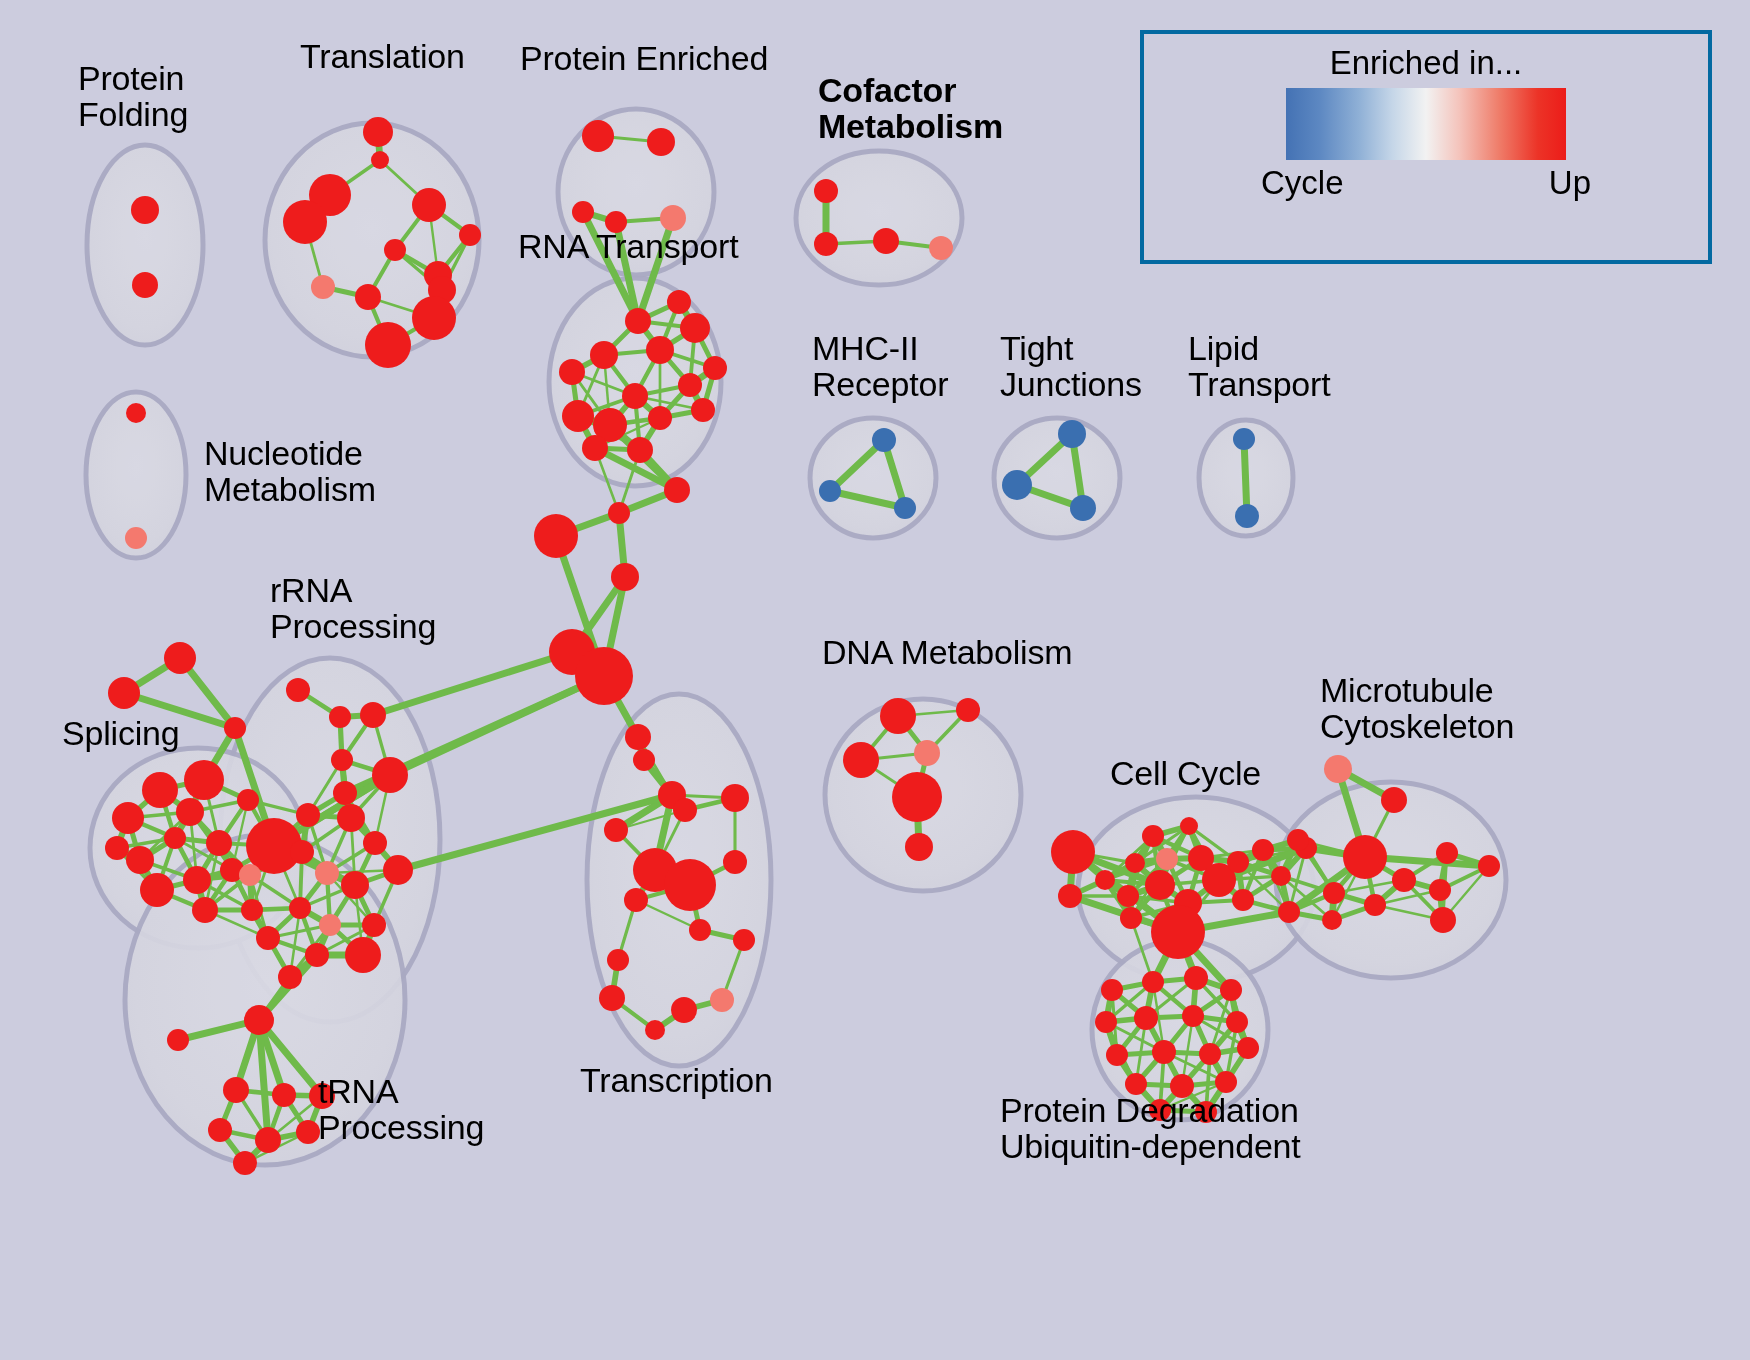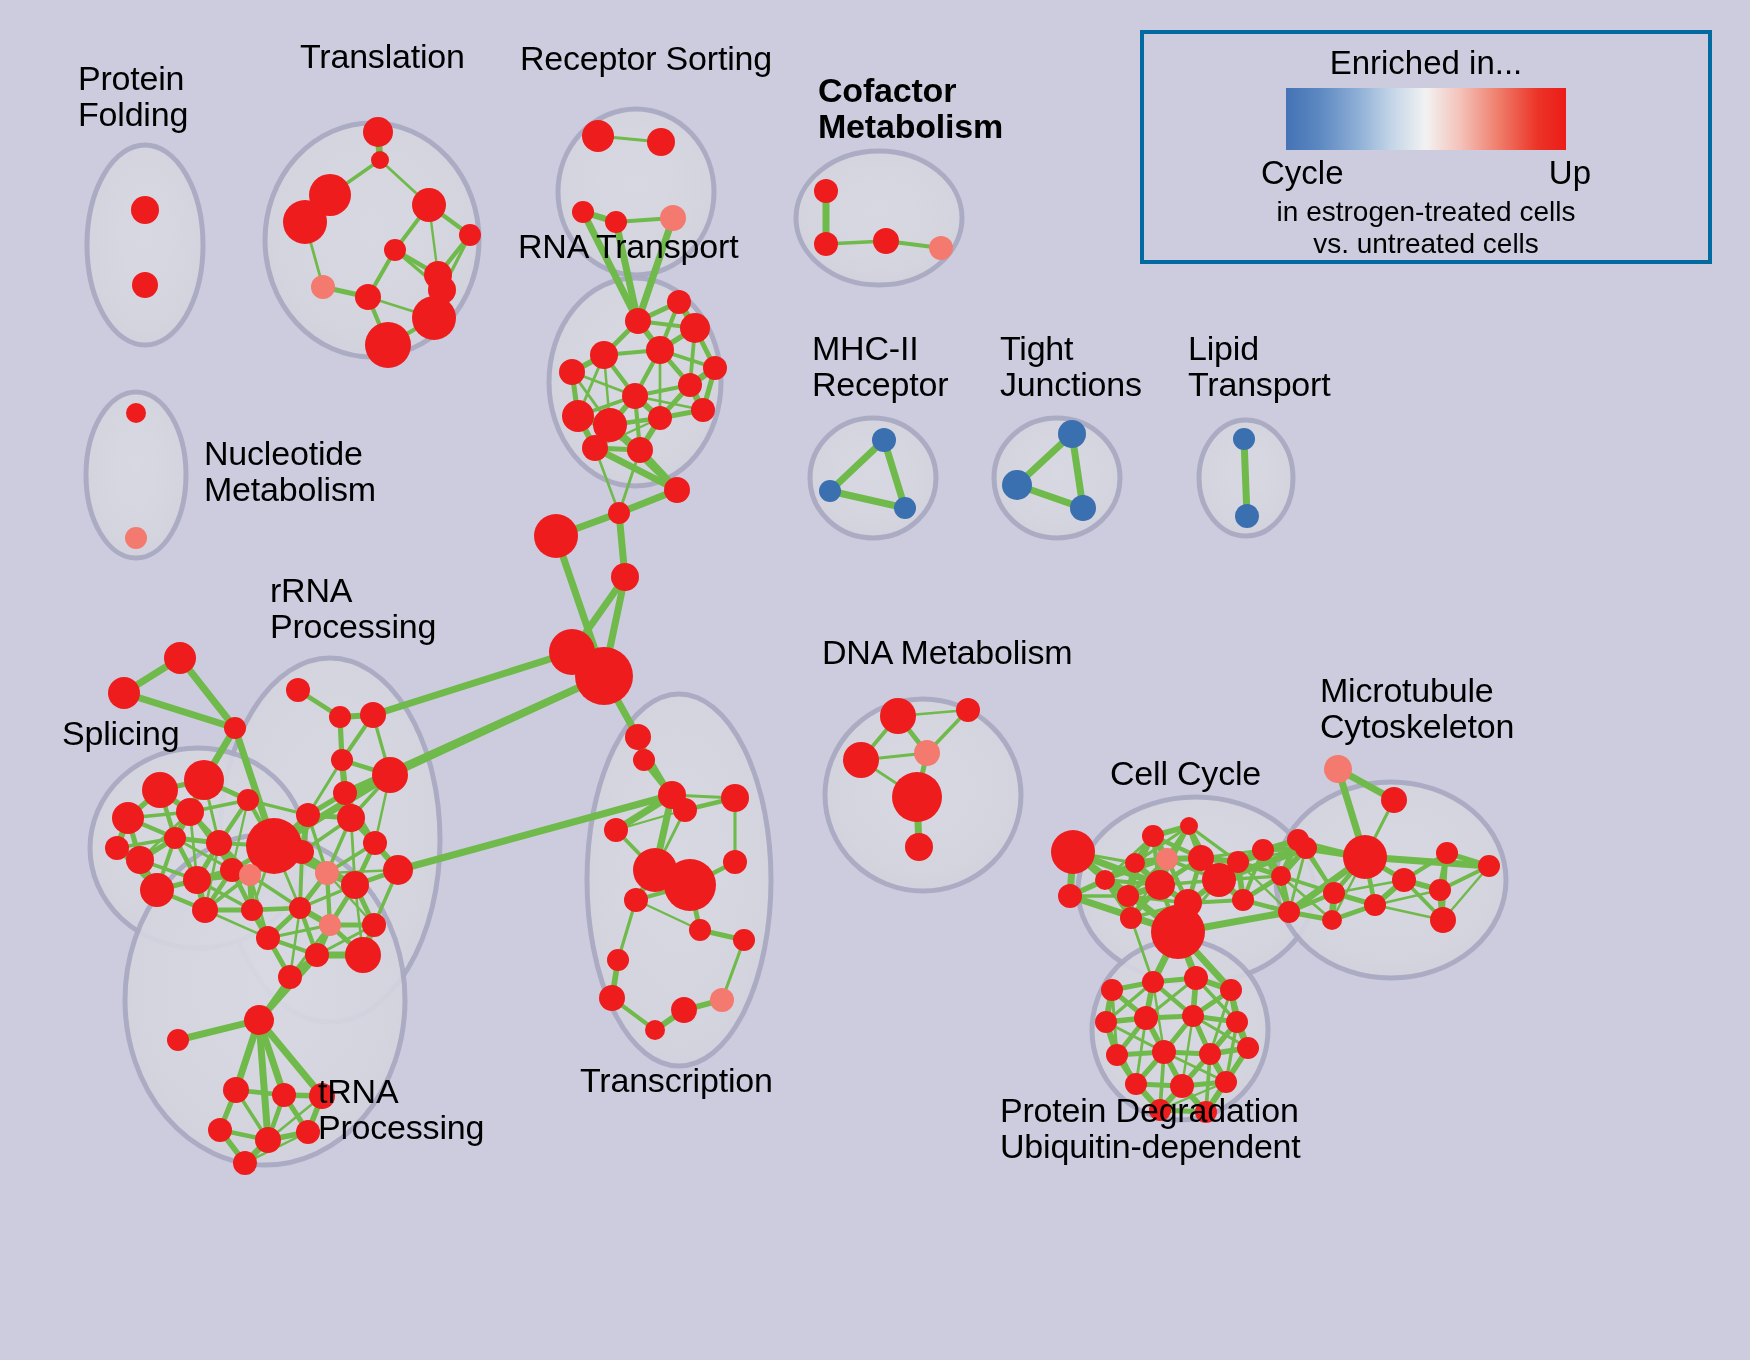--- a/index.html
+++ b/index.html
@@ -737,21 +737,21 @@
         <circle cx="1182" cy="1086" r="12" fill="#ee1c1c"></circle>
         <circle cx="1226" cy="1082" r="11" fill="#ee1c1c"></circle>
         <circle cx="1160" cy="1110" r="11" fill="#ee1c1c"></circle>
         <circle cx="1206" cy="1112" r="11" fill="#ee1c1c"></circle>
       </g>
   </svg>
 
   <div id="label-layer">
       <div class="cluster-label left" style="left: 78px; top: 60px;"><div>Protein</div><div>Folding</div></div>
       <div class="cluster-label left" style="left: 300px; top: 38px;"><div>Translation</div></div>
-      <div class="cluster-label left" style="left: 520px; top: 40px;"><div>Receptor Sorting</div></div>
+      <div class="cluster-label left" style="left: 520px; top: 40px;"><div>Protein Enriched</div></div>
       <div class="cluster-label left" style="left: 518px; top: 228px;"><div>RNA Transport</div></div>
       <div class="cluster-label left" style="left: 818px; top: 72px; font-weight: bold;"><div>Cofactor</div><div>Metabolism</div></div>
       <div class="cluster-label left" style="left: 204px; top: 435px;"><div>Nucleotide</div><div>Metabolism</div></div>
       <div class="cluster-label left" style="left: 812px; top: 330px;"><div>MHC-II</div><div>Receptor</div></div>
       <div class="cluster-label left" style="left: 1000px; top: 330px;"><div>Tight</div><div>Junctions</div></div>
       <div class="cluster-label left" style="left: 1188px; top: 330px;"><div>Lipid</div><div>Transport</div></div>
       <div class="cluster-label left" style="left: 270px; top: 572px;"><div>rRNA</div><div>Processing</div></div>
       <div class="cluster-label left" style="left: 62px; top: 715px;"><div>Splicing</div></div>
       <div class="cluster-label left" style="left: 318px; top: 1073px;"><div>tRNA</div><div>Processing</div></div>
       <div class="cluster-label left" style="left: 580px; top: 1062px;"><div>Transcription</div></div>
@@ -761,19 +761,15 @@
       <div class="cluster-label left" style="left: 1000px; top: 1092px;"><div>Protein Degradation</div><div>Ubiquitin-dependent</div></div>
     </div>
 
   <div id="legend">
     <div class="lg-title">Enriched in...</div>
     <div class="lg-bar"></div>
     <div class="lg-ends">
       <span>Cycle</span>
       <span>Up</span>
     </div>
-    <div class="lg-sub">
-      <div>in estrogen-treated cells</div>
-      <div>vs. untreated cells</div>
-    </div>
   </div>
 
 </div>
 
 </body></html>

